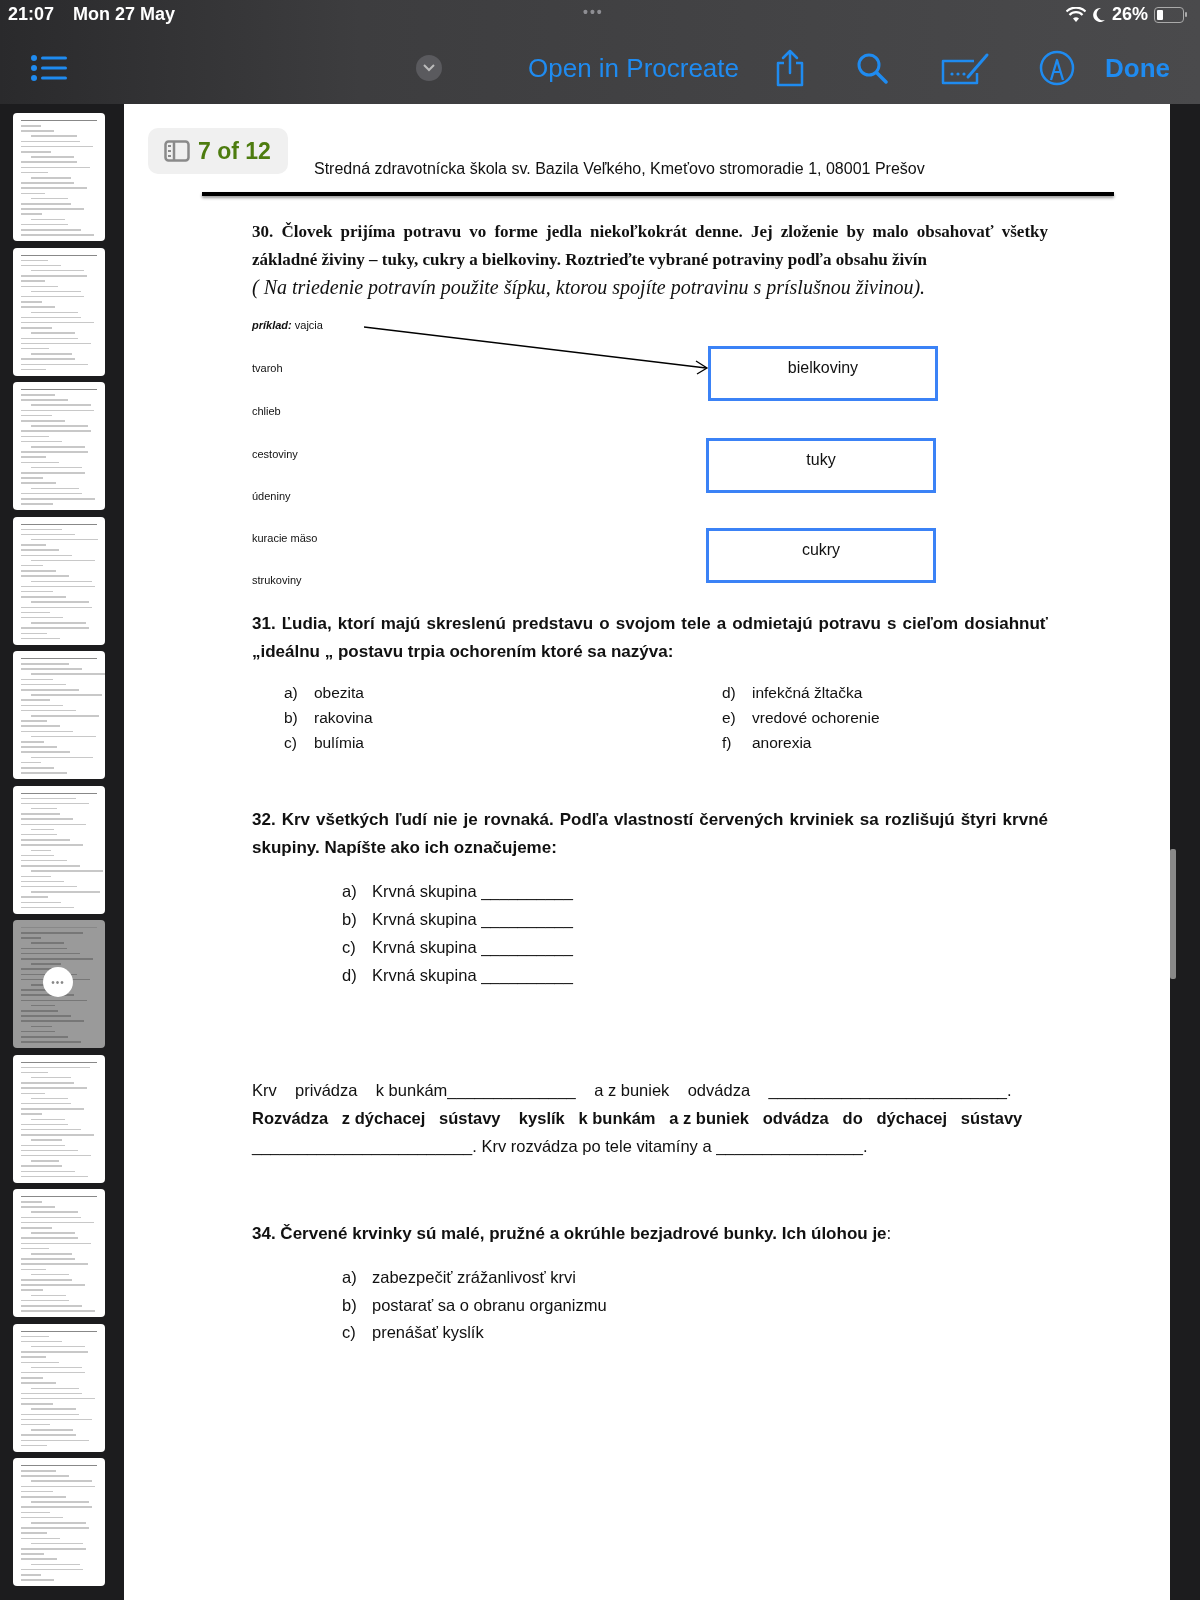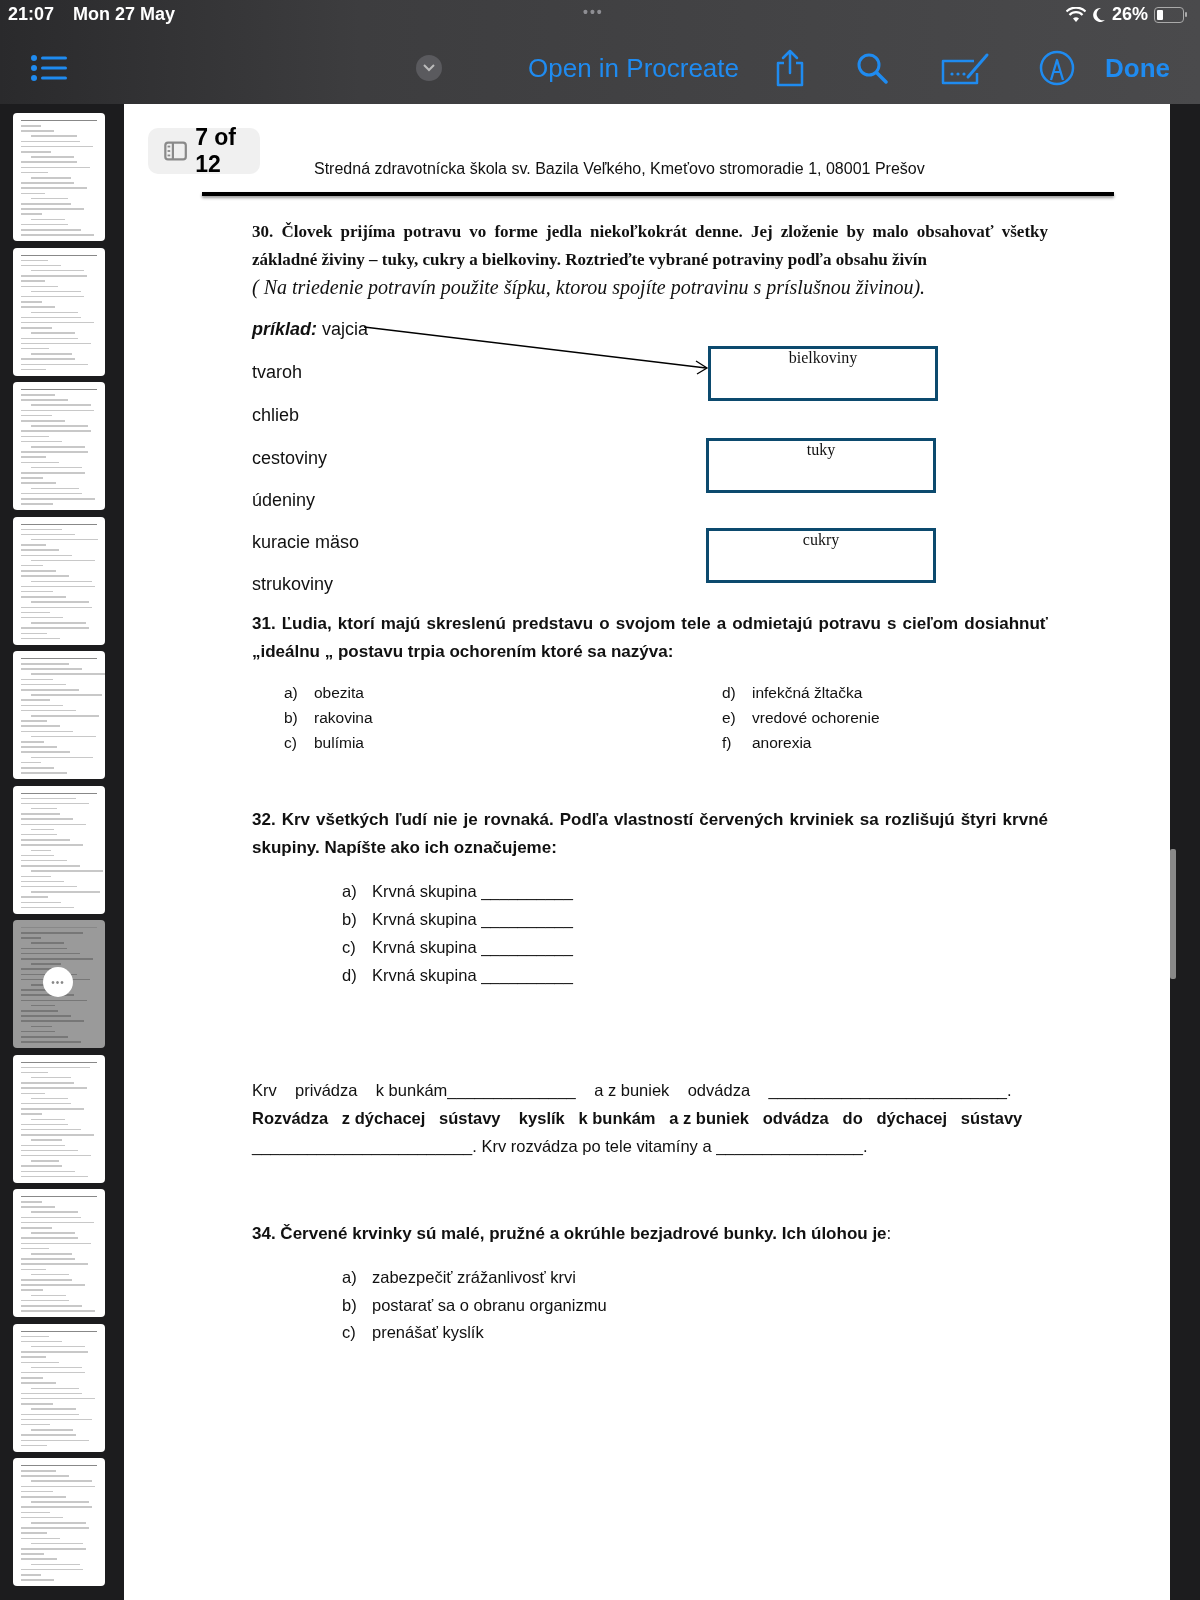--- a/index.html
+++ b/index.html
@@ -24,28 +24,28 @@
   .sidebar { position: absolute; left: 0; top: 104px; width: 124px; height: 1496px; background: #1c1c1e; }
   .thumb { position: absolute; left: 13px; width: 92px; height: 128px; background: #fff; border-radius: 4px; overflow: hidden; }
   .thumb .ln { position: absolute; left: 8px; height: 1.5px; background: #c8c8c8; }
   .thumb .hdr { position: absolute; left: 8px; right: 8px; top: 7px; height: 1px; background: #888; }
   .thumb.sel { background: #9a9a9a; }
   .thumb.sel .ln { background: #777; }
   .more { position: absolute; left: 30px; top: 47px; width: 30px; height: 30px; border-radius: 15px; background: #fff; display: flex; align-items: center; justify-content: center; font-size: 10px; color: #888; letter-spacing: 1px; }
   .page { position: absolute; left: 124px; top: 104px; width: 1046px; height: 1496px; background: #fff; font-family: "Liberation Sans", sans-serif; color: #111; }
   .scroll { position: absolute; left: 1170px; top: 104px; width: 30px; height: 1496px; background: #1c1c1e; }
   .scroll .thumbbar { position: absolute; left: 0; top: 745px; width: 6px; height: 130px; background: #888; border-radius: 2px; }
-  .page-indicator { position: absolute; left: 24px; top: 24px; width: 112px; height: 46px; background: #f0f0f0; border-radius: 10px; display: flex; align-items: center; padding-left: 16px; gap: 8px; color: #000000; font-size: 23px; font-weight: bold; }
+  .page-indicator { position: absolute; left: 24px; top: 24px; width: 140px; height: 46px; background: #f0f0f0; border-radius: 10px; display: flex; align-items: center; padding-left: 16px; gap: 8px; color: #4d7c0f; font-size: 23px; font-weight: bold; }
   .ph-header { position: absolute; left: 190px; top: 56px; font-size: 16px; }
   .rule { position: absolute; left: 78px; top: 88px; width: 912px; height: 4px; background: #000; box-shadow: 0 2px 3px #999; }
   .q { position: absolute; left: 128px; width: 796px; font-size: 17px; line-height: 28px; }
   .q-title { font-weight: bold; text-align: justify; }
   .it { font-style: italic; font-size: 20px; }
-  .food { position: absolute; left: 128px; font-size: 18px; }
-  .box { position: absolute; border: 3px solid #0c4a6e; display: flex; justify-content: center; font-size: 16px; font-family: Liberation Serif, serif; }
+  .food { position: absolute; left: 128px; font-size: 11px; }
+  .box { position: absolute; border: 3px solid #3b82f6; display: flex; justify-content: center; padding-top: 10px; font-size: 16px; }
   .opt { position: absolute; font-size: 15.5px; }
   .opt .l { display: inline-block; width: 30px; }
   .fill-text { position: absolute; left: 128px; width: 796px; font-size: 16.5px; line-height: 28px; }
 </style>
 </head>
 <body>
 
 <div class="top">
   <div class="status">
     <span class="time">21:07</span>

